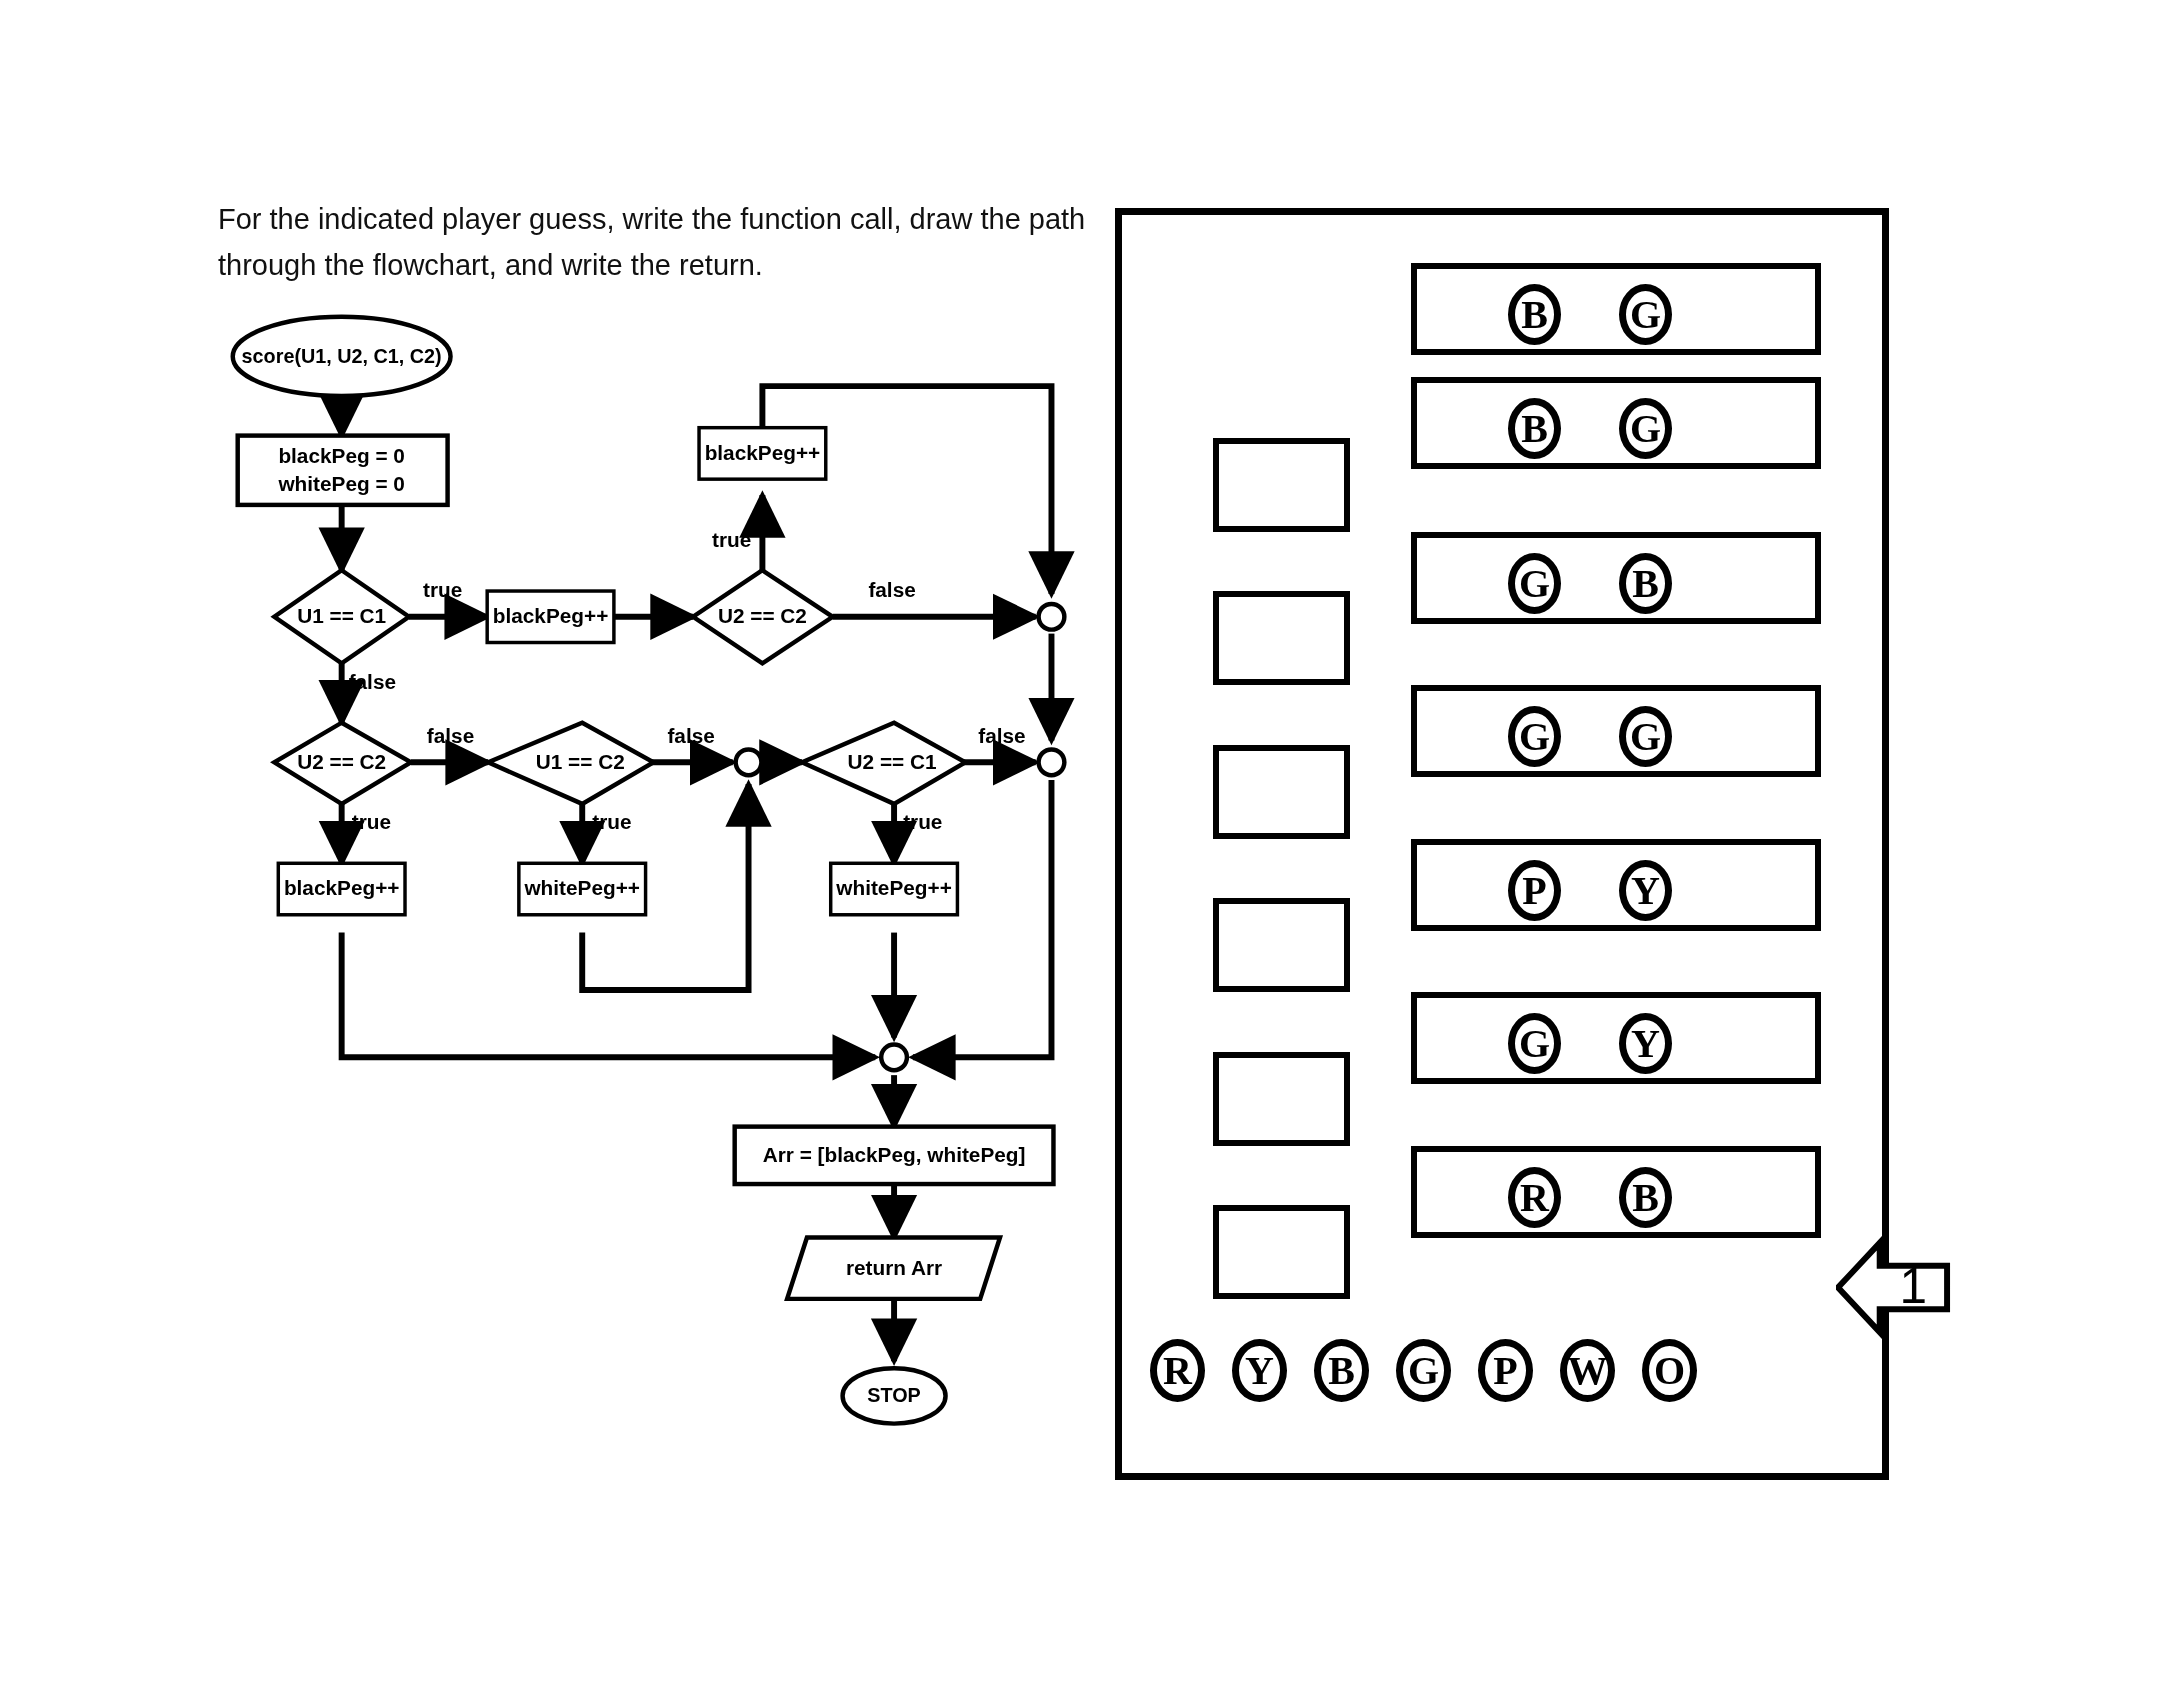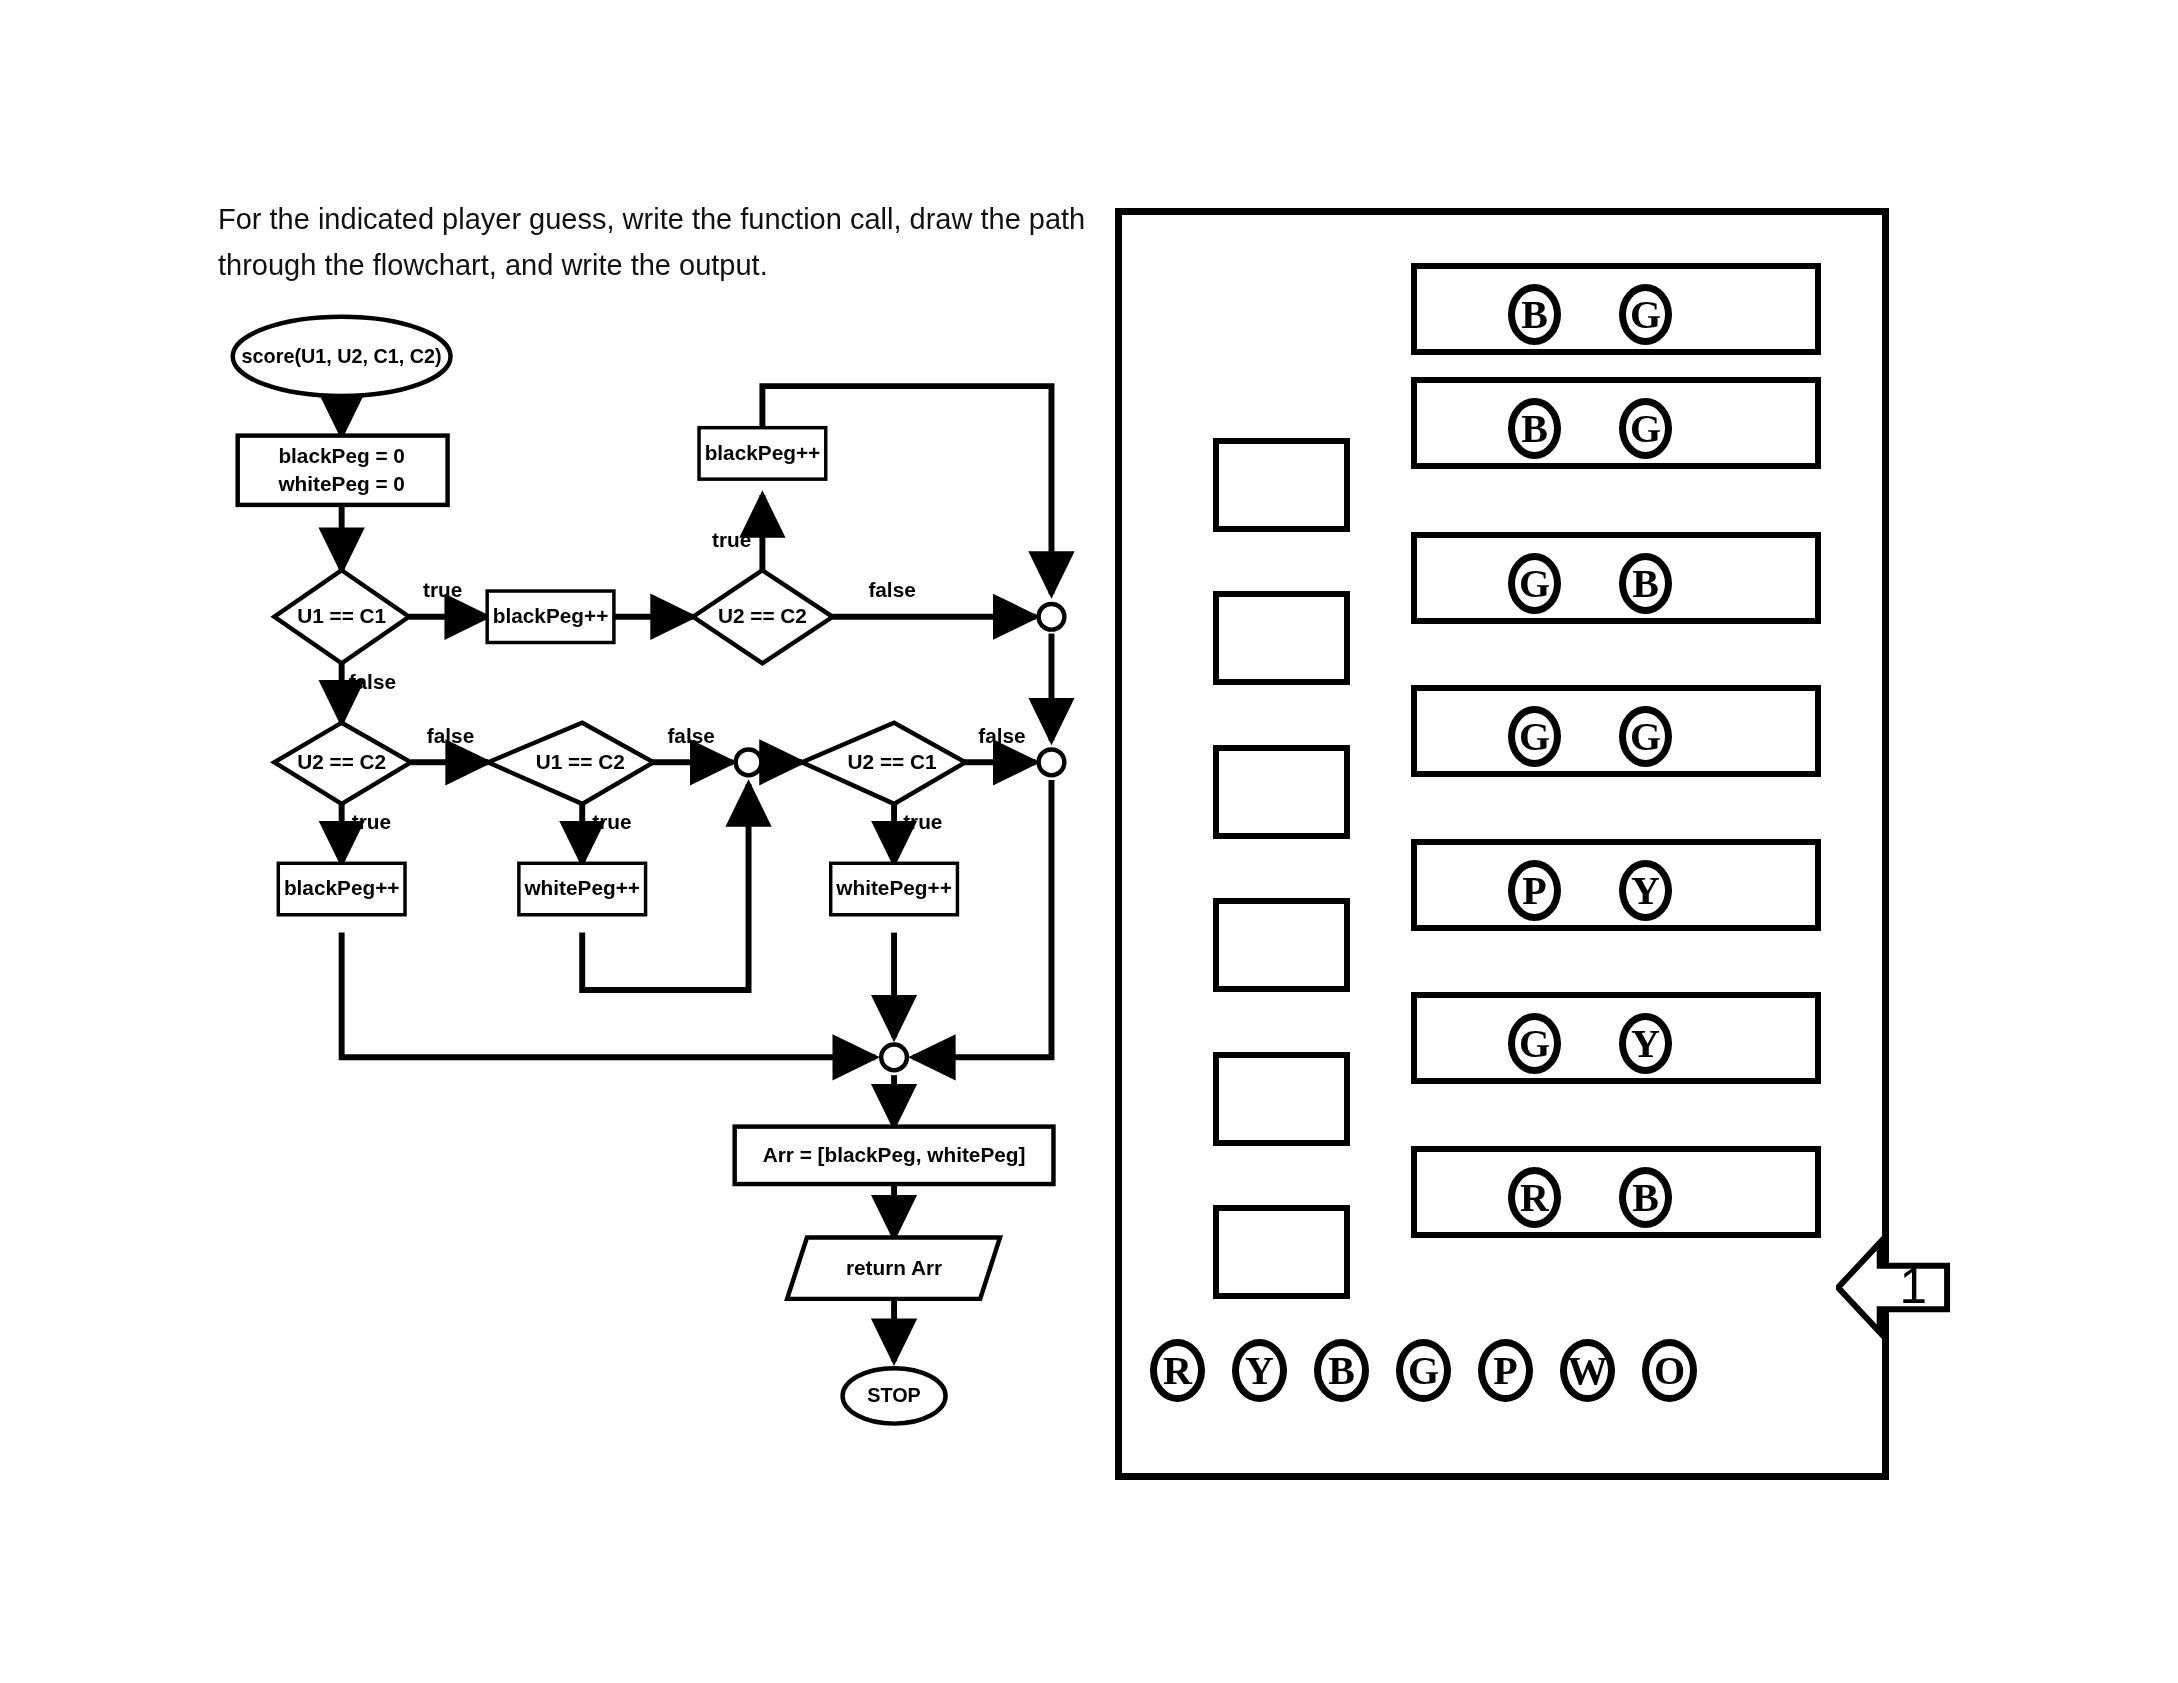--- a/index.html
+++ b/index.html
@@ -39,21 +39,21 @@
   .palette .peg{position:relative;width:55px;height:63px;}
 
   #marker{position:absolute;left:1836px;top:1233px;width:129px;height:109px;}
   #marker svg{display:block;}
 </style>
 </head>
 <body>
 
 <div id="prompt">
   <div>For the indicated player guess, write the function call, draw the path</div>
-  <div>through the flowchart, and write the output.</div>
+  <div>through the flowchart, and write the return.</div>
 </div>
 
 <svg id="flowchart" width="1109" height="1485" viewBox="0 0 1120 1500">
   <defs>
     <marker id="ah" markerWidth="9" markerHeight="9" refX="7.2" refY="4.5" orient="auto" markerUnits="strokeWidth">
       <path d="M0,0.6 L8,4.5 L0,8.4 z" fill="#000"></path>
     </marker>
   </defs>
 
   <path class="ln" d="M345,380 L345,440" marker-end="url(#ah)"></path>

